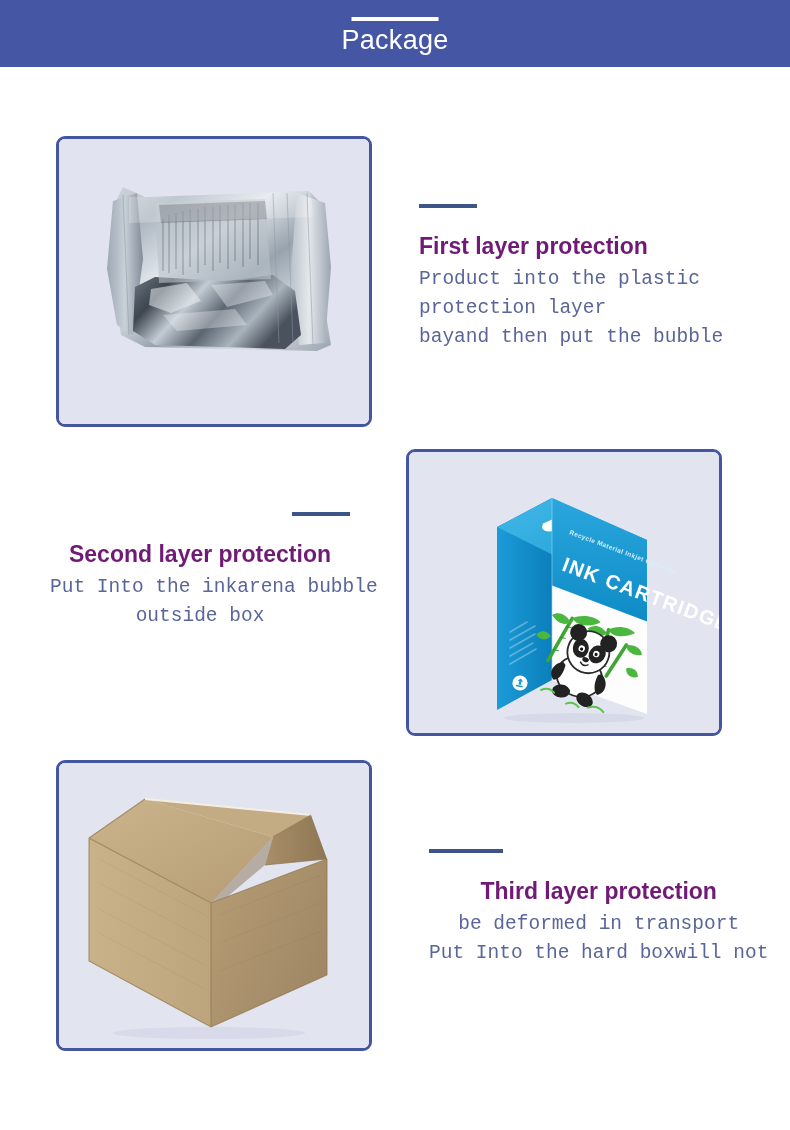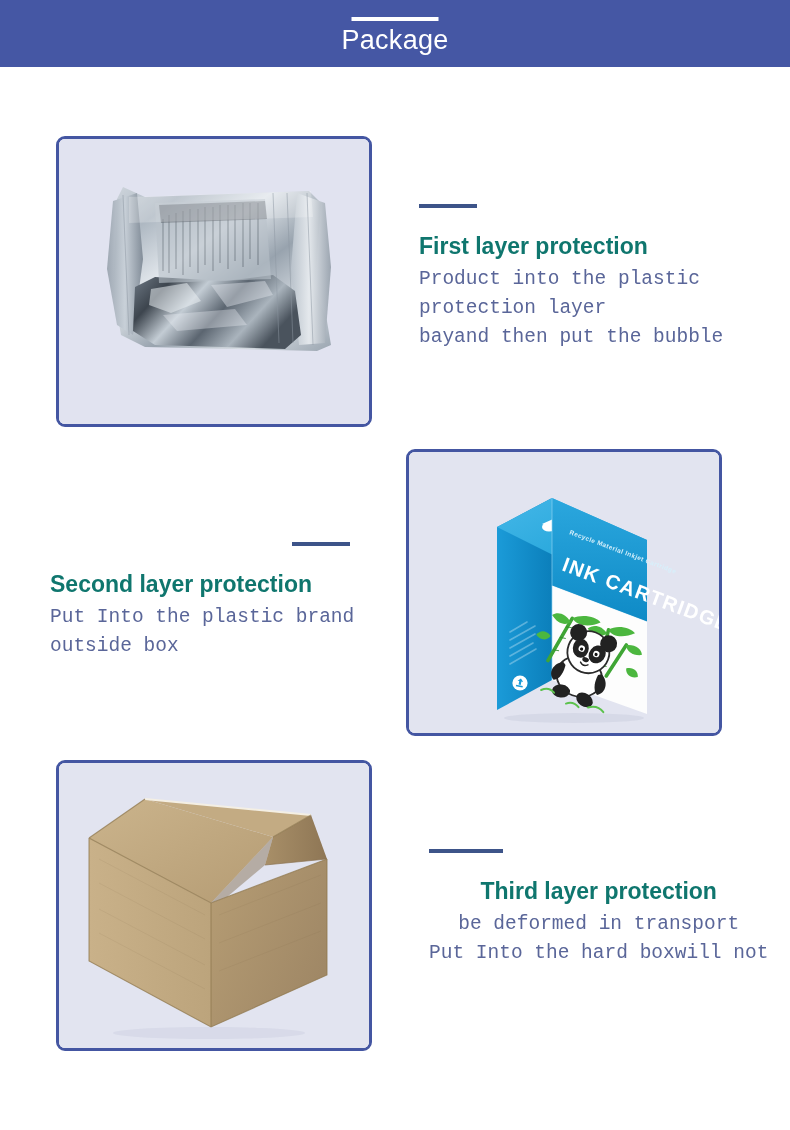--- a/index.html
+++ b/index.html
@@ -70,21 +70,21 @@
 
   
   .block { position: absolute; }
 
   .accent {
     height: 4px;
     background: #3D5489;
   }
 
   .head {
-    color: #0f766e;
+    color: #701a75;
     font-size: 23px;
     font-weight: bold;
     line-height: 31px;
     white-space: nowrap;
   }
 
   .body-line {
     color: #5A6699;
     font-size: 19.5px;
     font-weight: 400;
@@ -92,21 +92,21 @@
     white-space: nowrap;
     font-family: Liberation Mono, monospace;
   }
 
   
   .block-1 { left: 419px; top: 204px; text-align: left; }
   .block-1 .accent { width: 58px; margin-bottom: 23px; }
   .block-1 .head  { margin-bottom: 3px; }
 
   
-  .block-2 { left: 50px; top: 542px; width: 300px; text-align: left; }
+  .block-2 { left: 50px; top: 512px; width: 300px; text-align: center; }
   .block-2 .accent { width: 58px; margin-left: auto; margin-bottom: 23px; }
   .block-2 .head  { margin-bottom: 3px; }
 
   
   .block-3 { left: 429px; top: 849px; text-align: center; }
   .block-3 .accent { width: 74px; margin-bottom: 23px; }
   .block-3 .head  { margin-bottom: 3px; }
 </style>
 </head>
 <body>
@@ -202,21 +202,21 @@
     <div class="accent"></div>
     <div class="head">First layer protection</div>
     <div class="body-line">Product into the plastic</div>
     <div class="body-line">protection layer</div>
     <div class="body-line">bayand then put the bubble</div>
   </div>
 
   <div class="block block-2">
     <div class="accent"></div>
     <div class="head">Second layer protection</div>
-    <div class="body-line">Put Into the plastic brand</div>
+    <div class="body-line">Put Into the inkarena bubble</div>
     <div class="body-line">outside box</div>
   </div>
 
   <div class="frame frame-2">
     <div class="photo">
       <svg viewBox="0 0 310 281" preserveAspectRatio="xMidYMid meet">
         <defs>
           <linearGradient id="boxFront" x1="0" y1="0" x2="0" y2="1">
             <stop offset="0" stop-color="#2BA7DE"></stop>
             <stop offset="1" stop-color="#0E8AC6"></stop>

